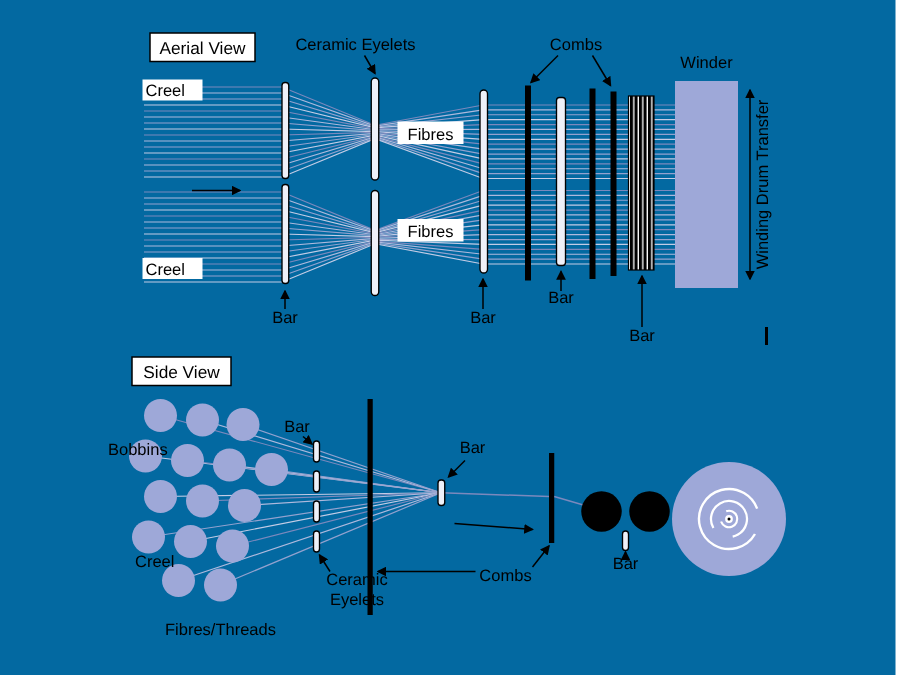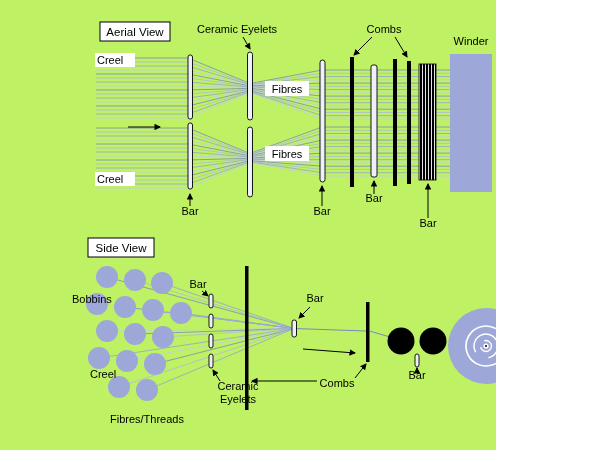--- a/index.html
+++ b/index.html
@@ -1,16 +1,16 @@
 <!DOCTYPE html>
 <html><head>
 <meta charset="utf-8">
 <style>
   html,body{margin:0;padding:0;background:#fff}
-  .stage{width:496px;height:450px;background:#bef264;position:relative;overflow:hidden}
+  .stage{width:597px;height:450px;background:#0369a1;position:relative;overflow:hidden}
   svg{display:block}
   text{font-family:"Liberation Sans", sans-serif;font-size:11px;fill:#000}
   .vl{font-size:11.5px}
   .rod{stroke:#000;stroke-width:0.9}
   .leader{stroke:#000;stroke-width:1;fill:none}
   .blackbar{fill:#000}
 </style>
 </head>
 <body>
 

